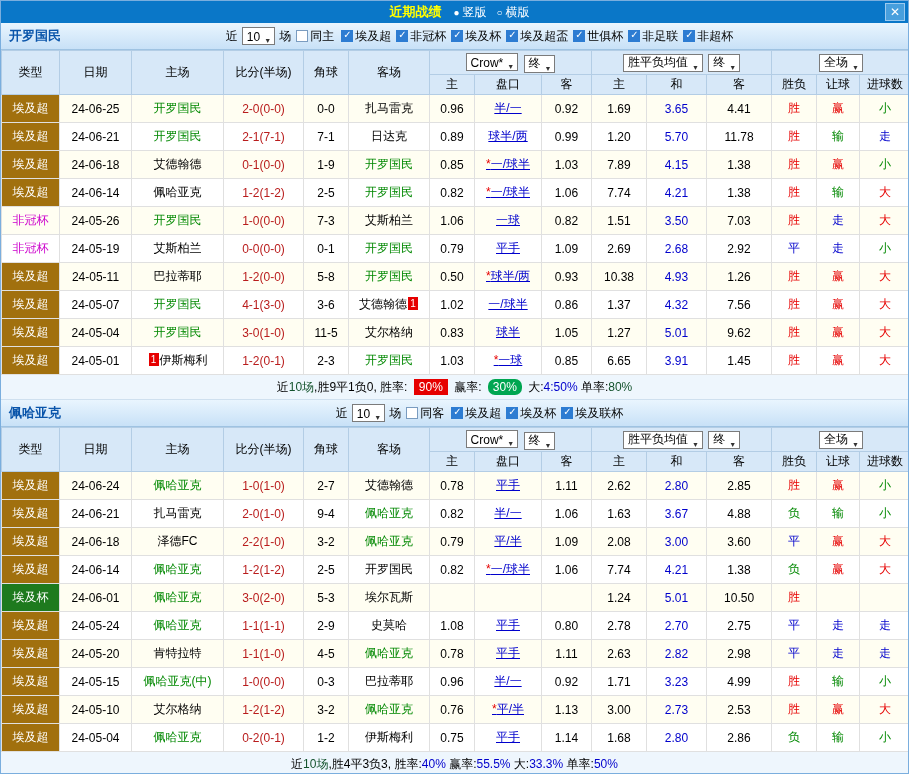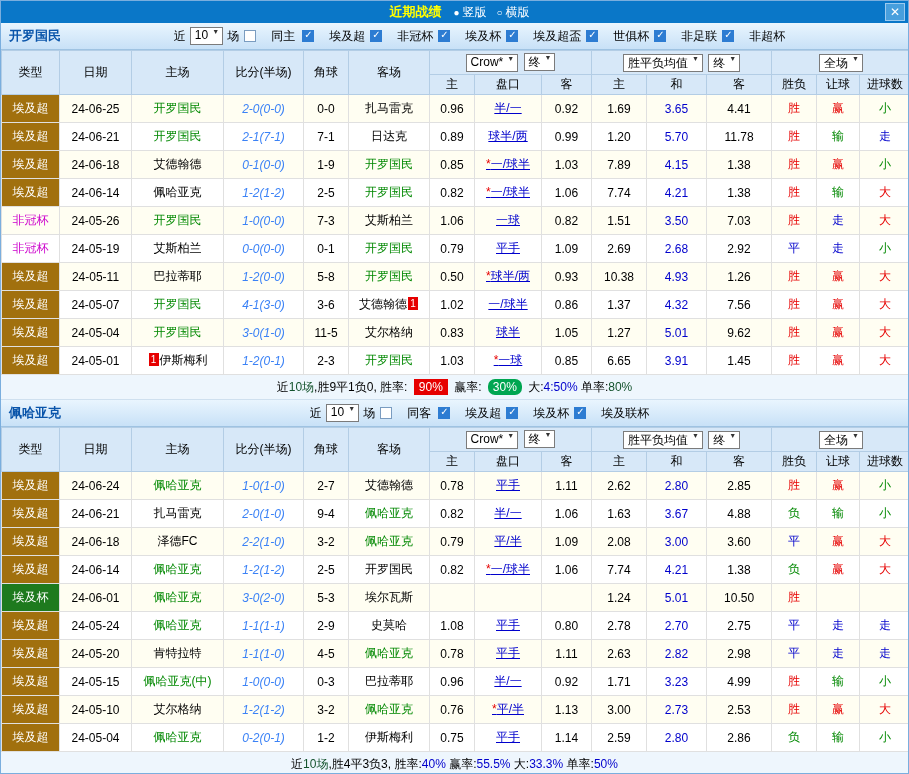--- a/index.html
+++ b/index.html
@@ -12,43 +12,43 @@
   .title { color:#ffff00; font-weight:bold; font-size:13px; margin-right:12px;margin-left:20px; }
   .radio { margin-right:10px; cursor:pointer; display:inline-flex; align-items:center; }
   .r-icon { font-size:10px; margin-right:3px; }
   .close-btn { position:absolute; right:3px; top:2px; width:20px; height:18px; background:#489fdd; border:1px solid #9ccaef; color:#fff; font-size:12px; line-height:15px; text-align:center; padding:0; cursor:pointer; }
 
   
   .sec-head { display:flex; align-items:center; height:27px; background:linear-gradient(#e9f5fe,#c8e1f7); border-bottom:1px solid #9fc3e2; padding:0 8px; }
   .team-title { color:#0a55aa; font-weight:bold; font-size:13px; white-space:nowrap; }
   .filters { flex:1; display:flex; justify-content:center; align-items:center; gap:3px; white-space:nowrap; }
   .league-filters { display:inline-flex; align-items:center; gap:1px; }
-  .chk { display:inline-flex; align-items:center; gap:15px; cursor:pointer; margin:0 2px; }
+  .chk { display:inline-flex; align-items:center; gap:2px; cursor:pointer; margin:0 2px; }
   .cb { width:12px; height:12px; border:1px solid #7a9cc0; background:#fff; display:inline-block; position:relative; }
   .cb.checked { background:#2d7cd2; border-color:#2d7cd2; }
   .cb.checked::after { content:"✓"; position:absolute; left:1px; top:-2px; color:#fff; font-size:10px; font-weight:bold; }
 
   
-  .sel { display:inline-flex; align-items:flex-start; background:#fff; border:1px solid #7b7b7b; height:18px; padding:0 3px 8px 4px; cursor:pointer; margin:0 1px; }
+  .sel { display:inline-flex; align-items:flex-end; background:#fff; border:1px solid #7b7b7b; height:18px; padding:0 3px 0 4px; cursor:pointer; margin:0 1px; }
   .sel::after { content:"▼"; font-size:7px; margin-left:4px; color:#333; }
 
   
   .grid { border-collapse:collapse; table-layout:fixed; width:909px; }
   .grid th { background:#d7e8f8; border:1px solid #b3cde5; font-weight:normal; font-size:12px; padding:0; text-align:center; overflow:hidden; white-space:nowrap; }
   .grid thead tr:first-child th { height:24px; }
   .grid thead tr:last-child th { height:20px; }
   .grid td { border:1px solid #e0e0e0; height:28px; text-align:center; padding:0; overflow:hidden; white-space:nowrap; }
   .grid tbody tr:nth-child(odd) { background:#fffef2; }
   .grid tbody tr:nth-child(even) { background:#ffffff; }
 
   .t-super { background:#a1700e; color:#fff; }
   .t-caf { color:#cc00cc; }
   .t-cup { background:#1e7a1e; color:#fff; }
 
-  .c-score { color:#3b82f6;font-style:italic; }
+  .c-score { color:#b91c1c; }
   .focus { color:#008800; }
   .c-hc { color:#0000cc;text-decoration:underline; }
   .star { color:#e60000; }
   .c-ad { color:#0000cc; }
   .o-red { color:#e60000; } .o-blue { color:#0000cc; } .o-green { color:#008800; }
 
   .redcard { display:inline-block; background:#e60000; color:#fff; font-size:10px; line-height:13px; min-width:10px; padding:0 1px; margin:0 1px; vertical-align:1px; }
 
   
   .sec-foot { height:25px; display:flex; align-items:center; justify-content:center; background:#eef6fd; border-bottom:1px solid #cfe0ef; white-space:pre; }
@@ -601,21 +601,21 @@
             <tr>
               <td class="c-type t-super">埃及超</td>
               <td class="c-date">24-05-04</td>
               <td class="c-home"><span class="focus">佩哈亚克</span></td>
               <td class="c-score">0-2(0-1)</td>
               <td class="c-corner">1-2</td>
               <td class="c-away"><span>伊斯梅利</span></td>
               <td class="c-oh">0.75</td>
               <td class="c-hc">平手</td>
               <td class="c-oa">1.14</td>
-              <td class="c-ah">2.59</td>
+              <td class="c-ah">1.68</td>
               <td class="c-ad">2.80</td>
               <td class="c-aa">2.86</td>
               <td class="c-res o-green">负</td>
               <td class="c-let o-green">输</td>
               <td class="c-goal o-green">小</td>
             </tr>
           </tbody>
     </table>
     <div class="sec-foot"><span class="fk">近</span><span class="fr">10场</span><span class="fk">,胜4平3负3, 胜率:</span><span class="fb">40%</span><span class="fk"> 赢率:</span><span class="fb">55.5%</span><span class="fk"> 大:</span><span class="fb">33.3%</span><span class="fk"> 单率:</span><span class="fb">50%</span></div>
   </section>

